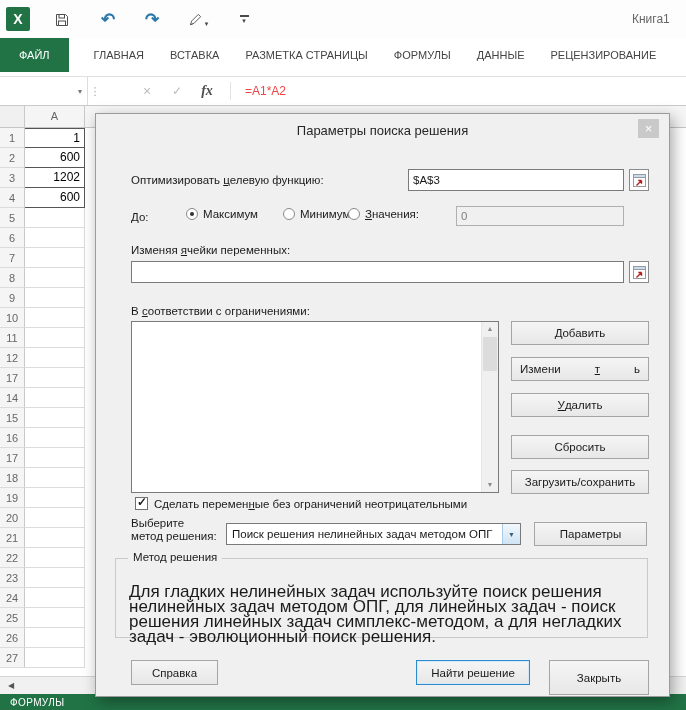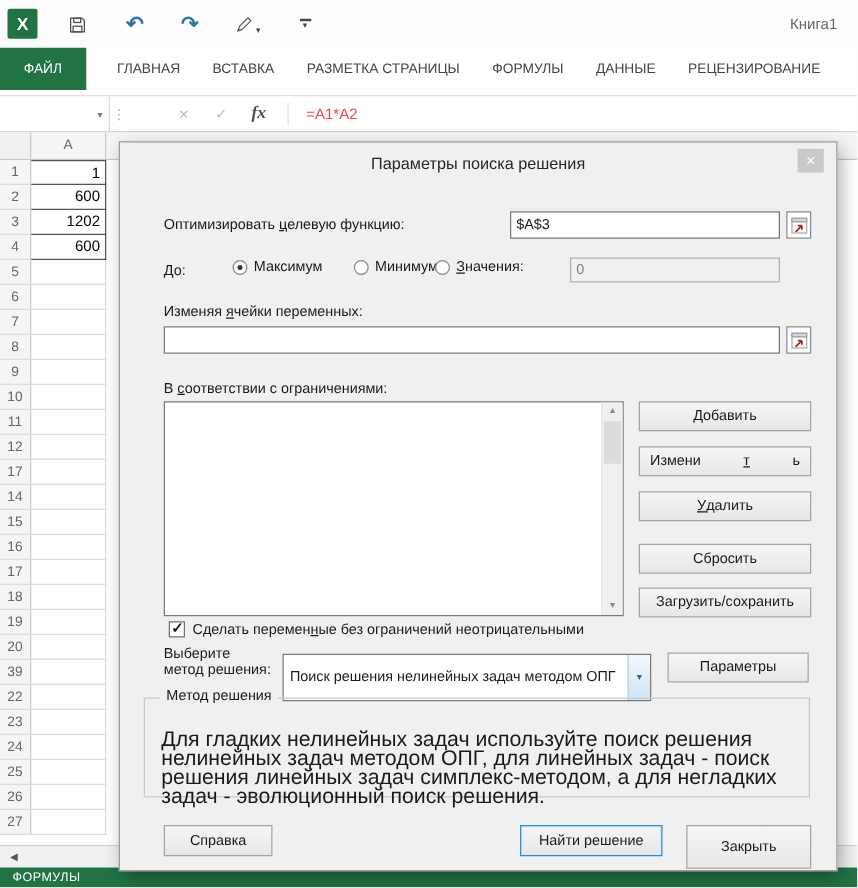--- a/index.html
+++ b/index.html
@@ -108,21 +108,21 @@
   .side-btns .btn:nth-child(2){top:243px;gap:34px;}
   .side-btns .btn:nth-child(3){top:279px;}
   .side-btns .btn:nth-child(4){top:321px;}
   .side-btns .btn:nth-child(5){top:356px;}
 
   .chk{position:absolute;left:39px;top:383px;display:flex;align-items:center;gap:6px;font-size:11.5px;}
   .chk .box{width:13px;height:13px;background:#fff;border:1px solid #707070;box-sizing:border-box;position:relative;flex:none;}
   .chk .mark{position:absolute;left:1px;top:-3px;font-size:12px;font-weight:bold;color:#1a1a1a;}
   .meth-l1{left:35px;top:403px;}
   .meth-l2{left:35px;top:416px;text-align:center;}
-  .combo{position:absolute;left:130px;top:409px;width:295px;height:38px;background:#fff;border:1px solid #7a7a7a;
+  .combo{position:absolute;left:130px;top:409px;width:295px;height:22px;background:#fff;border:1px solid #7a7a7a;
       box-sizing:border-box;display:flex;align-items:center;}
   .combo .val{flex:1;padding:0 5px;font-size:11.5px;white-space:nowrap;overflow:hidden;}
   .combo .drop{width:18px;height:100%;background:linear-gradient(#f2f8fd,#cfe4f5);border-left:1px solid #a9cbe8;
       display:flex;align-items:center;justify-content:center;box-sizing:border-box;}
   .combo .drop span{font-size:7px;color:#3f5e78;}
   .btn-params{left:438px;top:408px;width:113px;height:24px;}
   .groupbox{position:absolute;left:19px;top:444px;width:533px;height:80px;border:1px solid #c9c9c9;box-sizing:border-box;}
   .group-title{position:absolute;top:-8px;left:12px;background:#f0f0f0;padding:0 5px;font-size:11.5px;}
   .group-text{position:absolute;left:13px;top:25px;width:505px;font-size:17px;line-height:15px;color:#1a1a1a;}
   .btn-help{left:35px;top:546px;width:87px;height:25px;}
@@ -268,21 +268,21 @@
       </div>
       <div class="grow">
         <div class="rowhead">19</div>
         <div class="cella"></div>
       </div>
       <div class="grow">
         <div class="rowhead">20</div>
         <div class="cella"></div>
       </div>
       <div class="grow">
-        <div class="rowhead">39</div>
+        <div class="rowhead">21</div>
         <div class="cella"></div>
       </div>
       <div class="grow">
         <div class="rowhead">22</div>
         <div class="cella"></div>
       </div>
       <div class="grow">
         <div class="rowhead">23</div>
         <div class="cella"></div>
       </div>

